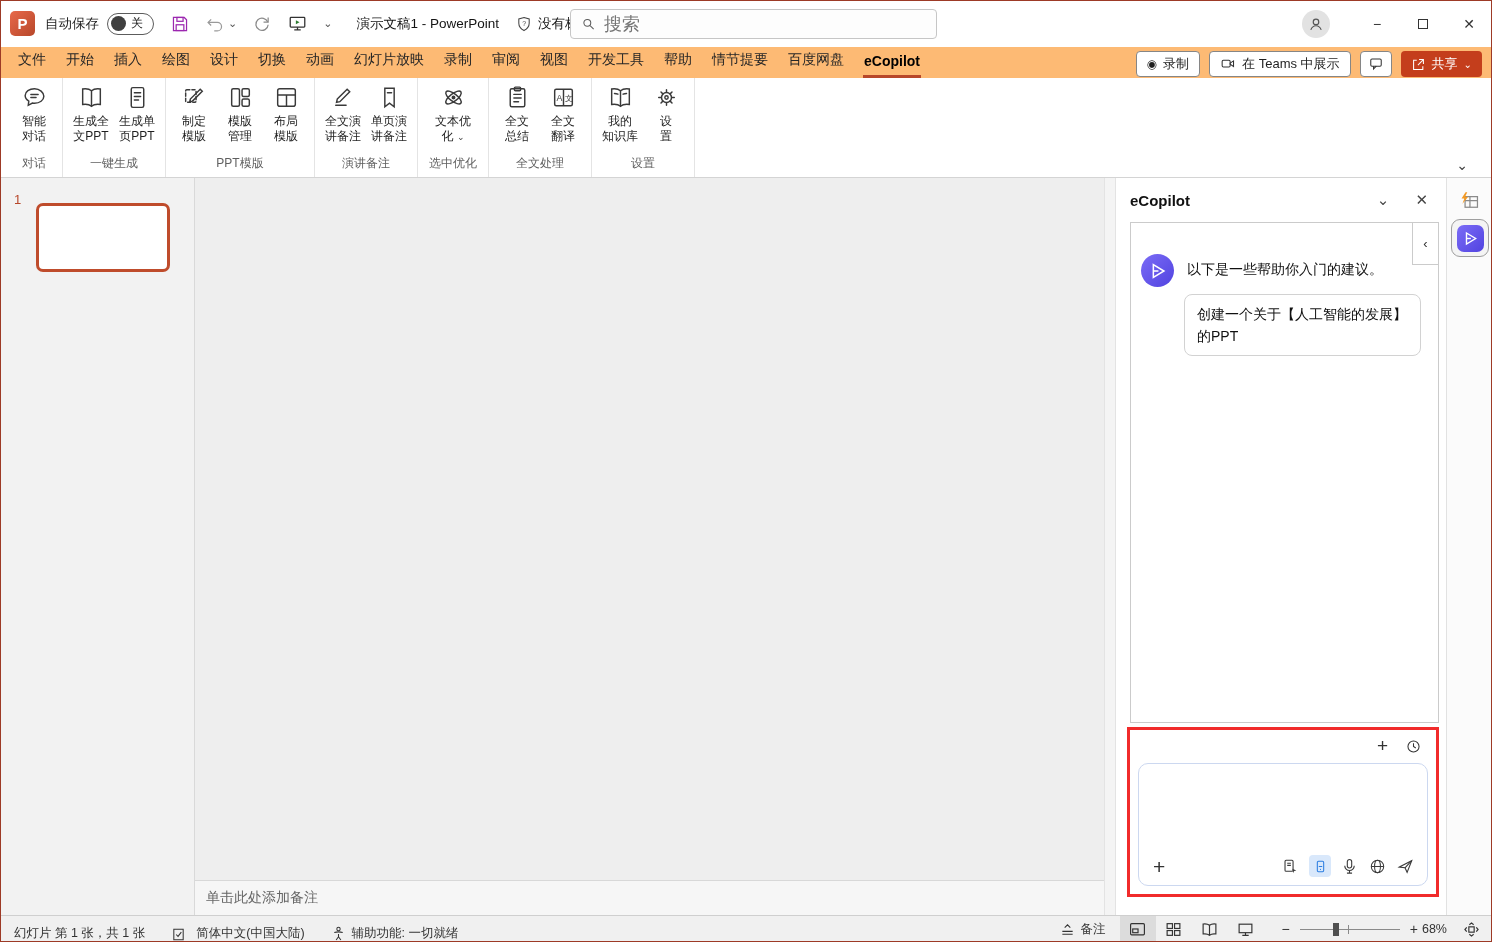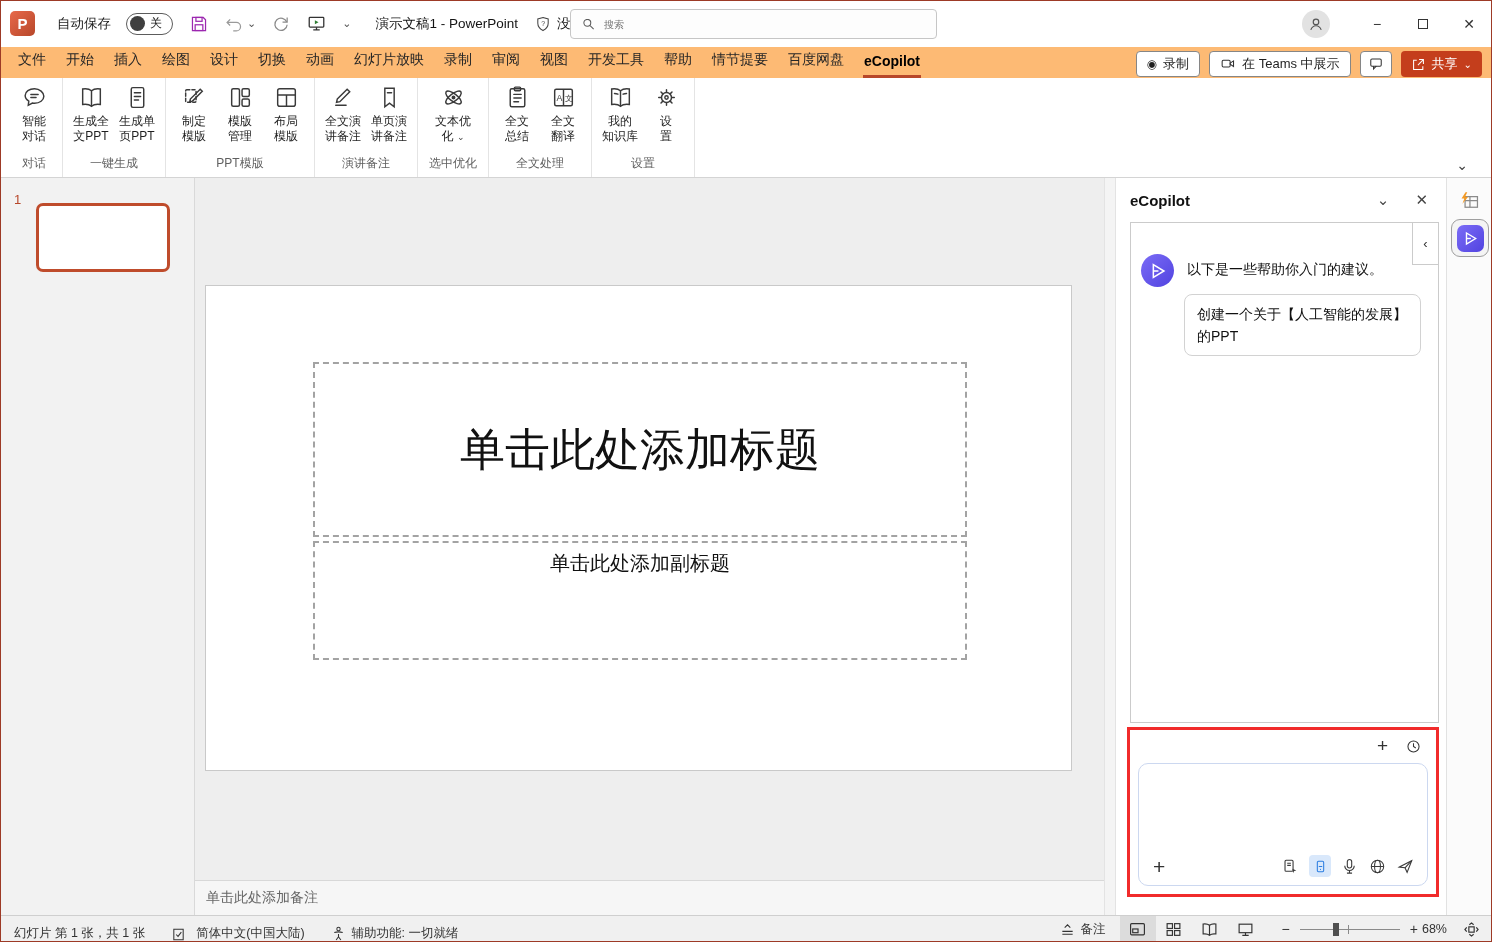--- a/index.html
+++ b/index.html
@@ -3,31 +3,31 @@
 <meta charset="utf-8">
 <style>
   * { box-sizing: border-box; margin: 0; padding: 0; }
   html,body { width:1492px; height:942px; }
   body { font-family:"Liberation Sans","DejaVu Sans",sans-serif; background:#fff; position:relative; overflow:hidden; color:#1f1f1f; }
   .frame { position:absolute; inset:0; border:1px solid #9d3a26; pointer-events:none; z-index:99; }
 
   
   .titlebar { height:47px; background:#fff; display:flex; align-items:center; padding-left:10px; position:relative; }
   .ppt-logo { width:25px; height:25px; border-radius:5px; background:linear-gradient(135deg,#e8694a,#b7472a); color:#fff; font-weight:bold; font-size:15px; display:flex; align-items:center; justify-content:center; }
-  .autosave { display:flex; align-items:center; gap:15px; margin-left:22px; font-size:13.5px; }
+  .autosave { display:flex; align-items:center; gap:8px; margin-left:10px; font-size:13.5px; }
   .toggle { width:47px; height:22px; border:1px solid #5c5c5c; border-radius:11px; display:flex; align-items:center; padding:0 3px; gap:5px; background:#fff; }
   .knob { width:15px; height:15px; border-radius:50%; background:#3f3f3f; }
   .toggle-label { font-size:12px; color:#222; }
   .qat { display:flex; align-items:center; gap:15px; margin-left:16px; }
   .qat svg, .qat .qat-chev { display:block; }
   .qat-chev { font-size:11px; color:#555; }
   .doc-title { margin-left:24px; font-size:13.5px; color:#141414; white-space:pre; }
   .sensitivity { display:flex; align-items:center; gap:5px; margin-left:16px; font-size:13.5px; color:#141414; }
   .searchbox { position:absolute; left:570px; top:9px; width:367px; height:30px; border:1px solid #c6c6c6; border-radius:4px; background:#fdfdfd; display:flex; align-items:center; padding:0 10px; gap:8px; }
-  .searchbox input { border:none; outline:none; background:transparent; font-size:10px; color:#444; width:100%; font-family:Liberation Serif, serif; }
+  .searchbox input { border:none; outline:none; background:transparent; font-size:18px; color:#444; width:100%; font-family:Liberation Serif, serif; }
   .tb-right { position:absolute; right:0; top:0; height:47px; display:flex; align-items:center; }
   .avatar { width:28px; height:28px; border-radius:50%; background:#e2e2e2; display:flex; align-items:center; justify-content:center; margin-right:24px; }
   .wbtn { width:46px; height:47px; display:flex; align-items:center; justify-content:center; font-size:14px; color:#333; }
   .sq { width:10px; height:10px; border:1px solid #333; display:block; }
 
   
   .tabsrow { height:31px; background:#fdba74; display:flex; align-items:flex-end; padding-left:8px; position:relative; }
   .tab { padding:0 10px 9px; font-size:14px; color:#262626; position:relative; white-space:nowrap; }
   .tab.active { font-weight:bold; color:#000; }
   .tab.active::after { content:""; position:absolute; left:9px; right:9px; bottom:0; height:3px; background:#b7472a; }
@@ -366,24 +366,20 @@
 </div>
 
 <div class="workspace">
 
   <div class="thumbs">
     <span class="thumb-num">1</span>
     <div class="thumb"></div>
   </div>
 
   <div class="editor">
-    <div class="canvas">
-      <div class="ph ph-title">单击此处添加标题</div>
-      <div class="ph ph-sub">单击此处添加副标题</div>
-    </div>
     <div class="notes">单击此处添加备注</div>
   </div>
 
   <div class="vscroll"></div>
 
   <div class="copilot">
     <div class="cp-header">
       <span class="cp-title">eCopilot</span>
       <span class="cp-hicons">
         <span>⌄</span>

